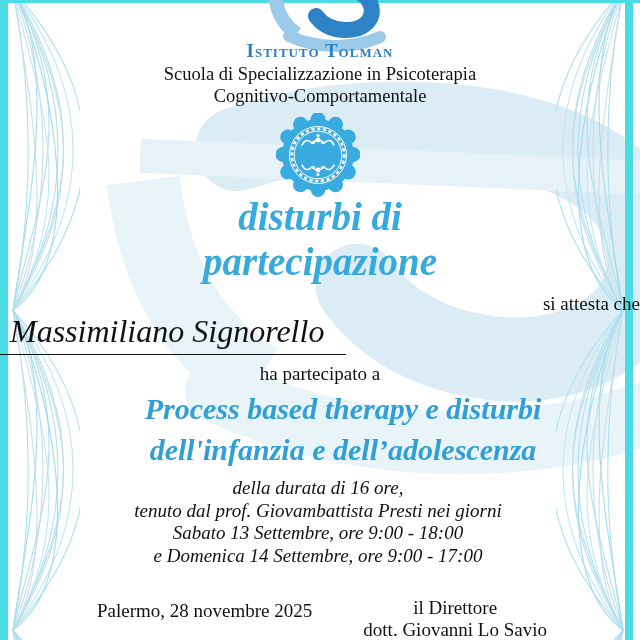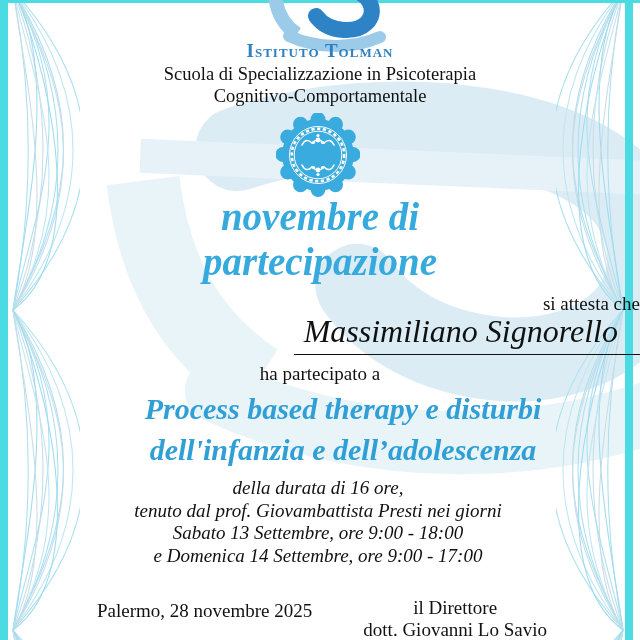--- a/index.html
+++ b/index.html
@@ -28,21 +28,21 @@
     font-variant:small-caps;font-weight:bold;letter-spacing:1px;
     font-size:19px;color:#2e7fc0;z-index:4;}
   .school{position:absolute;top:63px;left:0;width:640px;text-align:center;
     font-size:18.5px;line-height:22px;color:#111;z-index:4;}
   .seal{position:absolute;left:276px;top:113px;width:84px;height:84px;z-index:4;}
   .cert-title{position:absolute;top:194px;left:0;width:640px;text-align:center;
     font-size:39px;line-height:45px;font-weight:bold;font-style:italic;
     color:#36a9dd;z-index:4;}
   .attest{position:absolute;top:293px;left:0;width:640px;text-align:right;
     font-size:19px;z-index:4;}
-  .recipient-row{position:absolute;top:313px;left:0;width:640px;text-align:right;z-index:4;}
+  .recipient-row{position:absolute;top:313px;left:0;width:640px;text-align:left;z-index:4;}
   .recipient{display:inline-block;font-size:32px;font-style:italic;
     border-bottom:1.5px solid #111;padding:0 22px 4px 10px;}
   .participation{position:absolute;top:363px;left:0;width:640px;text-align:center;
     font-size:19px;z-index:4;}
   .course{position:absolute;top:388px;left:0;width:640px;text-align:center;
     font-size:30px;line-height:41px;font-weight:bold;font-style:italic;
     color:#2f9fd6;z-index:4;padding-left:23px;}
   .details{position:absolute;top:477px;left:0;width:636px;text-align:center;
     font-size:19px;line-height:22.5px;font-style:italic;z-index:4;}
   .placedate{position:absolute;top:600px;left:97px;font-size:19px;z-index:4;}
@@ -151,21 +151,21 @@
   <div class="school">
     <div>Scuola di Specializzazione in Psicoterapia</div>
     <div>Cognitivo-Comportamentale</div>
   </div>
 
   <svg class="seal" viewBox="0 0 84 84">
       <use href="#sealsym"></use>
     </svg>
 
   <div class="cert-title">
-    <div>novembre di</div>
+    <div>disturbi di</div>
     <div>partecipazione</div>
   </div>
 
   <div class="attest">si attesta che</div>
   <div class="recipient-row">
     <span class="recipient">Massimiliano Signorello</span>
   </div>
   <div class="participation">ha partecipato a</div>
 
   <div class="course">

